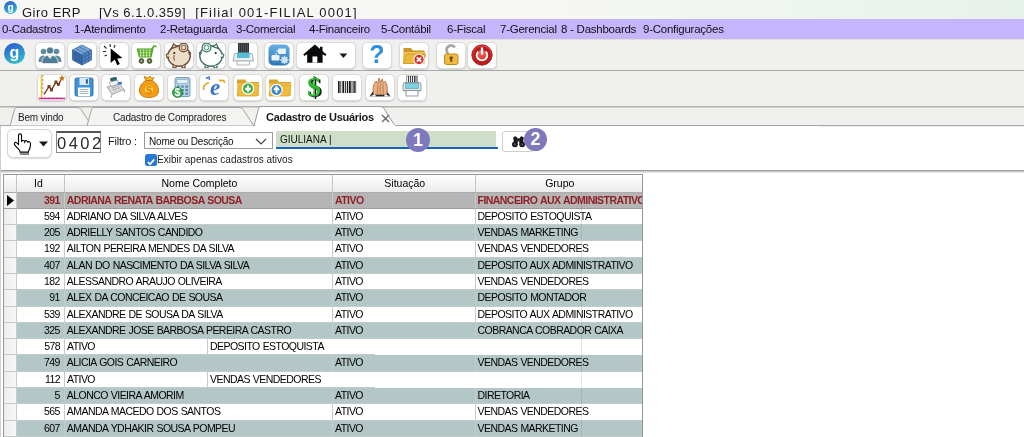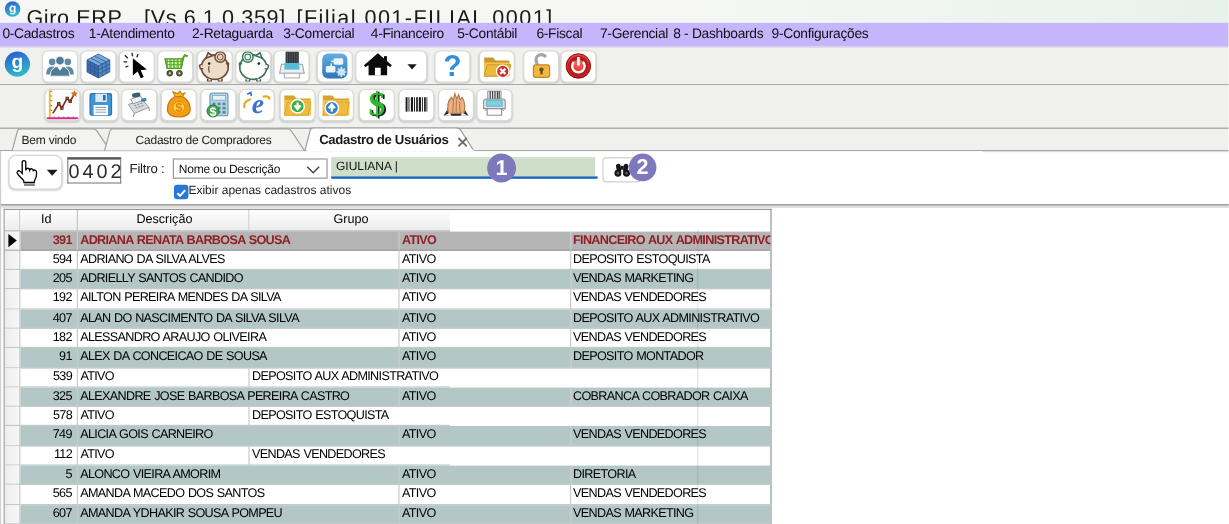--- a/index.html
+++ b/index.html
@@ -1,21 +1,21 @@
 <!DOCTYPE html>
 <html><head><meta charset="utf-8">
 <style>
 *{margin:0;padding:0;box-sizing:border-box}
 html,body{width:1024px;height:437px;overflow:hidden}
 body{font-family:"Liberation Sans",sans-serif;background:#fff}
 #app{position:relative;width:1024px;height:437px;overflow:hidden;background:#fff}
 .abs{position:absolute}
 
 #title{left:0;top:0;width:1024px;height:19px;background:linear-gradient(to right,#f6f7f5 55%,#e7f2ea);}
-#title .txt{position:absolute;left:22px;top:5px;font-size:18px;letter-spacing:0.5px;color:#1a1a1a}
+#title .txt{position:absolute;left:22px;top:5px;font-size:13px;letter-spacing:0.5px;color:#1a1a1a}
 #glogo1{left:4px;top:1px;width:13px;height:13px;border-radius:50%;background:linear-gradient(160deg,#2e6fd0 20%,#2fb3cf 80%);color:#fff;font-size:10px;font-weight:bold;text-align:center;line-height:13px}
 
 #menu{left:0;top:19px;width:1024px;height:20px;background:#c4b5fd}
 #menu span{position:absolute;top:3.5px;font-size:11.5px;letter-spacing:-0.25px;color:#111}
 
 #tb1{left:0;top:39px;width:1024px;height:31.5px;background:#f0f0ee;border-top:1px solid #dededc;border-bottom:1px solid #a9a9a7}
 #tb2{left:0;top:70.5px;width:1024px;height:36px;background:#f0f0ee}
 .btn{position:absolute;width:30px;height:27px;overflow:hidden;background:#fff;border:1px solid #dadad8;border-radius:5px;box-shadow:0 1px 1.5px rgba(0,0,0,.14);display:flex;align-items:center;justify-content:center}
 #glogo2{left:4px;top:3px;width:21px;height:21px;border-radius:50%;background:linear-gradient(160deg,#2c66cf 15%,#2eb9cc 85%);color:#fff;font-size:16px;font-weight:bold;text-align:center;line-height:20px}
 
@@ -393,21 +393,22 @@
     <div id="chk" class="abs"><svg width="12" height="12">
           <path d="M2.8,6 L5,8.2 L9.3,3.4" fill="none" stroke="#fff" stroke-width="1.7"></path>
         </svg></div>
     <span id="chklbl" class="abs">Exibir apenas cadastros ativos</span>
     <div id="groove" class="abs"></div>
     <div id="grid" class="abs">
       <div style="position:absolute;left:577px;top:17px;width:1px;height:246px;background:rgba(90,110,110,0.18)"></div>
       <div class="hrow">
           <b class="c0"></b>
           <b class="c1">Id</b>
-          <b class="c3">Descrição</b>
+          <b class="c2">Nome Completo</b>
+          <b class="c3">Situação</b>
           <b class="c4">Grupo</b>
         </div>
       <div class="r sel">
           <i class="c0"><svg width="12" height="15">
               <path d="M3,2 L10,7.5 L3,13 Z" fill="#000"></path>
             </svg></i>
           <i class="c1">391</i>
           <i class="c2">ADRIANA RENATA BARBOSA SOUSA</i>
           <i class="c3">ATIVO</i>
           <i class="c4">FINANCEIRO AUX ADMINISTRATIVO</i>
@@ -450,20 +451,21 @@
       <div class="r teal">
           <i class="c0"></i>
           <i class="c1">91</i>
           <i class="c2">ALEX DA CONCEICAO DE SOUSA</i>
           <i class="c3">ATIVO</i>
           <i class="c4">DEPOSITO MONTADOR</i>
         </div>
       <div class="r">
           <i class="c0"></i>
           <i class="c1">539</i>
+          <i class="c2">ALEXANDRE DE SOUSA DA SILVA</i>
           <i class="c3">ATIVO</i>
           <i class="c4">DEPOSITO AUX ADMINISTRATIVO</i>
         </div>
       <div class="r teal">
           <i class="c0"></i>
           <i class="c1">325</i>
           <i class="c2">ALEXANDRE JOSE BARBOSA PEREIRA CASTRO</i>
           <i class="c3">ATIVO</i>
           <i class="c4">COBRANCA COBRADOR CAIXA</i>
         </div>

